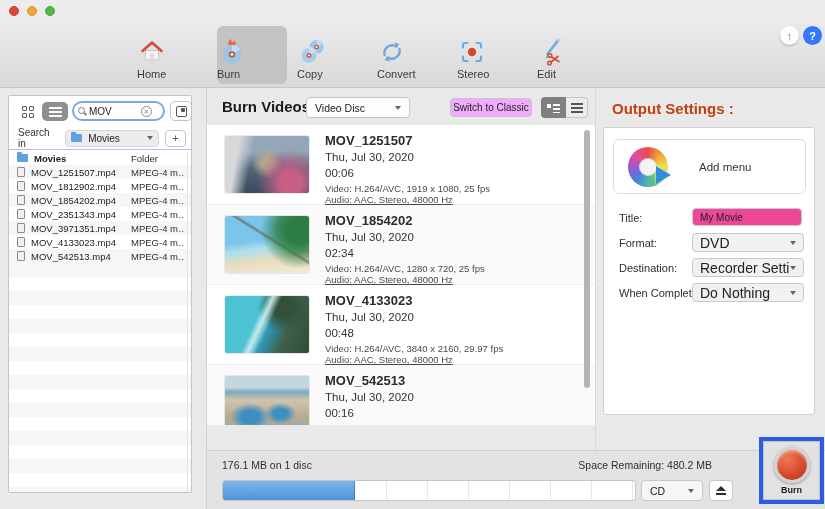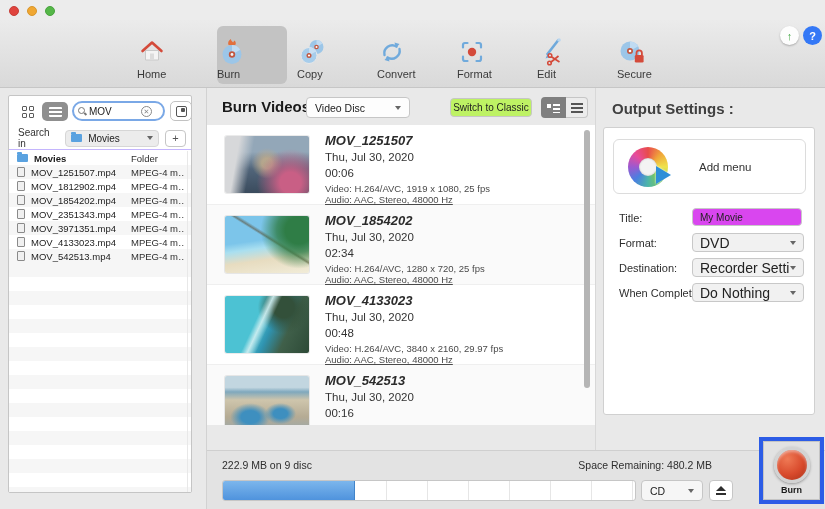--- a/index.html
+++ b/index.html
@@ -72,21 +72,21 @@
   .frow .ftype { position:absolute; left:122px; width:54px; white-space:nowrap; overflow:hidden; color:#2e2e2e; }
   .col-divider { position:absolute; left:178px; top:55px; bottom:0; width:1px; background:#e8e8e8; }
 
   
   .v-div-left { position:absolute; left:206px; top:88px; width:1px; height:421px; background:#d2d2d2; }
   .v-div-right { position:absolute; left:595px; top:88px; width:1px; height:362px; background:#d8d8d8; }
   .mid-title { position:absolute; left:222px; top:98px; font-size:15px; font-weight:bold; color:#1a1a1a; }
   .dd { background:#fdfdfd; border:1px solid #c6c6c6; border-radius:4px; display:flex; align-items:center; padding:0 8px; }
   .disc-dd { position:absolute; left:306px; top:97px; width:104px; height:21px; }
   .dd .dd-text { flex:1; font-size:10.5px; color:#222; }
-  .switch-btn { position:absolute; left:450px; top:98px; width:82px; height:19px; background:#bef264; border:1px solid #c6c6c6;
+  .switch-btn { position:absolute; left:450px; top:98px; width:82px; height:19px; background:#f0abfc; border:1px solid #c6c6c6;
                 border-radius:4px; font-size:10px; color:#222; text-align:center; line-height:17px; }
   .viewseg { position:absolute; left:541px; top:97px; height:21px; display:flex; }
   .vbtn1 { width:25px; height:21px; background:#7f7f7f; border-radius:4px 0 0 4px; display:flex; align-items:center; justify-content:center; }
   .vbtn2 { width:22px; height:21px; background:#ececec; border:1px solid #c6c6c6; border-left:none; border-radius:0 4px 4px 0;
            display:flex; align-items:center; justify-content:center; }
   .thumblist-glyph { position:relative; width:13px; height:10px; }
   .thumblist-glyph::before { content:""; position:absolute; left:0; top:1px; width:4px; height:4px; background:#fff; }
   .thumblist-glyph::after { content:""; position:absolute; left:6px; top:1px; width:7px; height:9px;
         background:repeating-linear-gradient(to bottom,#fff 0 1.6px,transparent 1.6px 4px); }
   .bars-dark { width:12px; height:10px; background:repeating-linear-gradient(to bottom,#555 0 1.8px,transparent 1.8px 4px); }
@@ -106,21 +106,21 @@
       linear-gradient(172deg, #7cc5ea 0 42%, #a9dff0 54%, #e7dcc0 72%, #f1ecd8 100%); }
   .vt-aerial { background:
       linear-gradient(115deg, transparent 38%, rgba(210,240,242,.9) 44%, transparent 52%),
       radial-gradient(circle at 70% 20%, #33503a 0 14%, transparent 35%),
       linear-gradient(115deg, #4cc2d3 0 42%, #2f93b0 55%, #40604a 72%, #2d4a37 100%); }
   .vt-resort { background:
       radial-gradient(ellipse at 30% 72%, #3e8fbf 0 11%, transparent 24%),
       radial-gradient(ellipse at 66% 66%, #3e8fbf 0 9%, transparent 20%),
       linear-gradient(180deg, #c2d6e0 0 20%, #7fa8bd 28%, #cec5ac 42%, #b5ab94 72%, #97a8b0 100%); }
   .vmeta { position:absolute; left:118px; top:0; right:10px; }
-  .vname { position:absolute; top:8px; font-size:13px; font-weight:bold; color:#2b2b2b;font-style:italic; }
+  .vname { position:absolute; top:8px; font-size:13px; font-weight:bold; color:#2b2b2b; }
   .vdate { position:absolute; top:26px; font-size:11.5px; color:#333; }
   .vdur  { position:absolute; top:42px; font-size:11.5px; color:#333; }
   .vinfo1 { position:absolute; top:58px; font-size:9.5px; color:#4a4a4a; }
   .vinfo2 { position:absolute; top:69px; font-size:9.5px; color:#4a4a4a;text-decoration:underline; }
   .vscroll { position:absolute; right:5px; top:5px; width:6px; height:258px; background:#b5b5b5; border-radius:3px; }
 
   .mid-footer { position:absolute; left:207px; top:425px; width:388px; height:25px; background:#ececec; border-top:1px solid #dcdcdc; }
   .summary { position:absolute; left:15px; top:7px; font-size:10px; color:#555; }
   .doc-btn { position:absolute; top:3px; width:24px; height:18px; background:#fff; border:1px solid #c9c9c9; border-radius:5px;
              display:flex; align-items:center; justify-content:center; }
@@ -136,33 +136,33 @@
   .disc-usage-bar { position:absolute; left:15px; top:29px; width:414px; height:21px; background:#fff; border:1px solid #c6c6c6; border-radius:3px;
       background-image:repeating-linear-gradient(to right, transparent 0 40px, #e6e6e6 40px 41px); overflow:hidden; }
   .disc-usage-fill { height:100%; background:linear-gradient(#7cb6ec,#4f93dd); border-right:1px solid #4284c9; }
   .cd-dd { position:absolute; left:434px; top:29px; width:62px; height:21px; background:#f6f6f6; }
   .eject-btn { position:absolute; left:502px; top:29px; width:24px; height:21px; background:#fff; border:1px solid #c6c6c6; border-radius:4px;
                display:flex; flex-direction:column; align-items:center; justify-content:center; }
   .eject-tri { width:0; height:0; border-left:5px solid transparent; border-right:5px solid transparent; border-bottom:5px solid #2e2e2e; }
   .eject-bar { width:10px; height:2px; background:#2e2e2e; margin-top:1.5px; }
 
   
-  .out-heading { position:absolute; left:612px; top:100px; font-size:15px; font-weight:bold; color:#404040; }
+  .out-heading { position:absolute; left:612px; top:100px; font-size:15px; font-weight:bold; color:#c2410c; }
   .out-box { position:absolute; left:603px; top:127px; width:212px; height:288px; background:#fff; border:1px solid #d0d0d0; border-radius:3px; }
   .addmenu { position:absolute; left:9px; top:11px; width:193px; height:55px; border:1px solid #dcdcdc; border-radius:6px; background:#fff; }
   .menu-ic { position:absolute; left:14px; top:7px; width:40px; height:40px; border-radius:50%;
       background:conic-gradient(#e84c4c,#f0a63a,#efe34b,#7ec856,#4db6a8,#4a7fe0,#9b59d0,#e84c9a,#e84c4c); }
   .menu-ic::after { content:""; position:absolute; left:11px; top:11px; width:18px; height:18px; border-radius:50%; background:#f3f3f3; box-shadow:inset 0 0 2px rgba(0,0,0,.25); }
   .menu-play { position:absolute; left:42px; top:26px; width:0; height:0; border-top:9px solid transparent; border-bottom:9px solid transparent;
       border-left:15px solid #2f8fd8; filter:drop-shadow(0 0 1px #fff); }
   .addmenu-label { position:absolute; left:85px; top:21px; font-size:11.5px; color:#333; }
   .fieldrow { position:absolute; left:0; width:100%; height:20px; }
   .flabel { position:absolute; left:15px; top:4px; font-size:11px; color:#2e2e2e; }
   .title-input { position:absolute; left:88px; top:0; width:110px; height:18px; border:1px solid #c8c8c8; border-radius:4px;
-      font-size:10px; color:#222; padding:0 7px; outline:none; font-family:"Liberation Sans",sans-serif; background:#d946ef; }
+      font-size:10px; color:#222; padding:0 7px; outline:none; font-family:"Liberation Sans",sans-serif; background:#ec4899; }
   .fselect { position:absolute; left:88px; top:0; width:112px; height:19px; background:#f1f1f1; border:1px solid #c8c8c8; border-radius:4px;
       display:flex; align-items:center; padding:0 7px; }
   .fselect .fval { flex:1; font-size:14px; color:#222; white-space:nowrap; overflow:hidden; }
 
   
   .burn-box { position:absolute; left:759px; top:437px; width:65px; height:67px; border:4px solid #2c5ce6; background:#e2e2e2; }
   .burn-inner { position:absolute; inset:0; border:1px solid #c4c4c4; }
   .burn-circle { position:absolute; left:50%; top:5px; transform:translateX(-50%); width:36px; height:36px; border-radius:50%;
       border:3px solid #d3d3d3; background:radial-gradient(circle at 35% 30%, #ef7a55, #d84a2c 55%, #a93017 100%);
       box-shadow:0 1px 3px rgba(0,0,0,.35), inset 0 2px 3px rgba(255,255,255,.45); }
@@ -233,47 +233,34 @@
         <svg width="30" height="30" viewBox="0 0 30 30">
           <g stroke="#70aadc" stroke-width="2.2" fill="none" stroke-linecap="round">
             <path d="M6 10.5 V8 a2 2 0 0 1 2-2 h2.5"></path>
               <path d="M19.5 6 H22 a2 2 0 0 1 2 2 v2.5"></path>
             <path d="M24 19.5 V22 a2 2 0 0 1 -2 2 h-2.5"></path>
               <path d="M10.5 24 H8 a2 2 0 0 1 -2-2 v-2.5"></path>
           </g>
           <circle cx="15" cy="15" r="4.2" fill="#d44a3a"></circle>
         </svg>
       </span>
-      <span class="tlabel">Format</span>
+      <span class="tlabel">Stereo</span>
     </div>
     <div class="tb-item" style="left:537px">
       <span class="ticon">
         <svg width="30" height="30" viewBox="0 0 30 30">
           <path d="M21 3.5 L10.5 17" stroke="#6fa9db" stroke-width="2.6" stroke-linecap="round"></path>
           <circle cx="22" cy="3" r="1.8" fill="#b9d6ef"></circle>
           <path d="M10.5 17 l-2 4.5 4.4-1.6z" fill="#6fa9db"></path>
           <path d="M14 19.5 l8.5 5.5 M21.5 19 l-8 6.5" stroke="#d44a3a" stroke-width="1.7" fill="none"></path>
           <circle cx="13" cy="18.5" r="1.8" fill="none" stroke="#d44a3a" stroke-width="1.5"></circle>
           <circle cx="12.5" cy="26" r="1.8" fill="none" stroke="#d44a3a" stroke-width="1.5"></circle>
         </svg>
       </span>
       <span class="tlabel">Edit</span>
-    </div>
-    <div class="tb-item" style="left:617px">
-      <span class="ticon">
-        <svg width="30" height="30" viewBox="0 0 30 30">
-          <circle cx="13" cy="14" r="9.5" fill="#9cc6e8"></circle>
-          <path d="M13 4.5 a9.5 9.5 0 0 1 8.2 4.8 L13 14 Z" fill="#c0dbf2"></path>
-          <circle cx="13" cy="14" r="3" fill="#c2573f"></circle>
-            <circle cx="13" cy="14" r="1.3" fill="#fff"></circle>
-          <path d="M19.5 18 v-2 a2.7 2.7 0 0 1 5.4 0 v2" fill="none" stroke="#d44a3a" stroke-width="1.8"></path>
-          <rect x="17.8" y="18" width="8.8" height="7.5" rx="1.3" fill="#d44a3a"></rect>
-        </svg>
-      </span>
-      <span class="tlabel">Secure</span>
     </div>
     <div class="round-btn update">
       <span>↑</span>
     </div>
     <div class="round-btn help">
       <span>?</span>
     </div>
   </div>
 
   <div class="sidebar">
@@ -407,21 +394,21 @@
         <div class="vname">MOV_542513</div>
         <div class="vdate">Thu, Jul 30, 2020</div>
         <div class="vdur">00:16</div>
       </div>
     </div>
     <div class="vscroll"></div>
   </div>
 
 
   <div class="bottombar">
-    <span class="usage">222.9 MB on 9 disc</span>
+    <span class="usage">176.1 MB on 1 disc</span>
     <span class="remaining">Space Remaining: 480.2 MB</span>
     <div class="disc-usage-bar">
       <div class="disc-usage-fill" style="width: 32%;"></div>
     </div>
     <div class="dd cd-dd">
       <span class="dd-text">CD</span>
       <span class="chev"></span>
     </div>
     <div class="eject-btn">
       <span class="eject-tri"></span>

